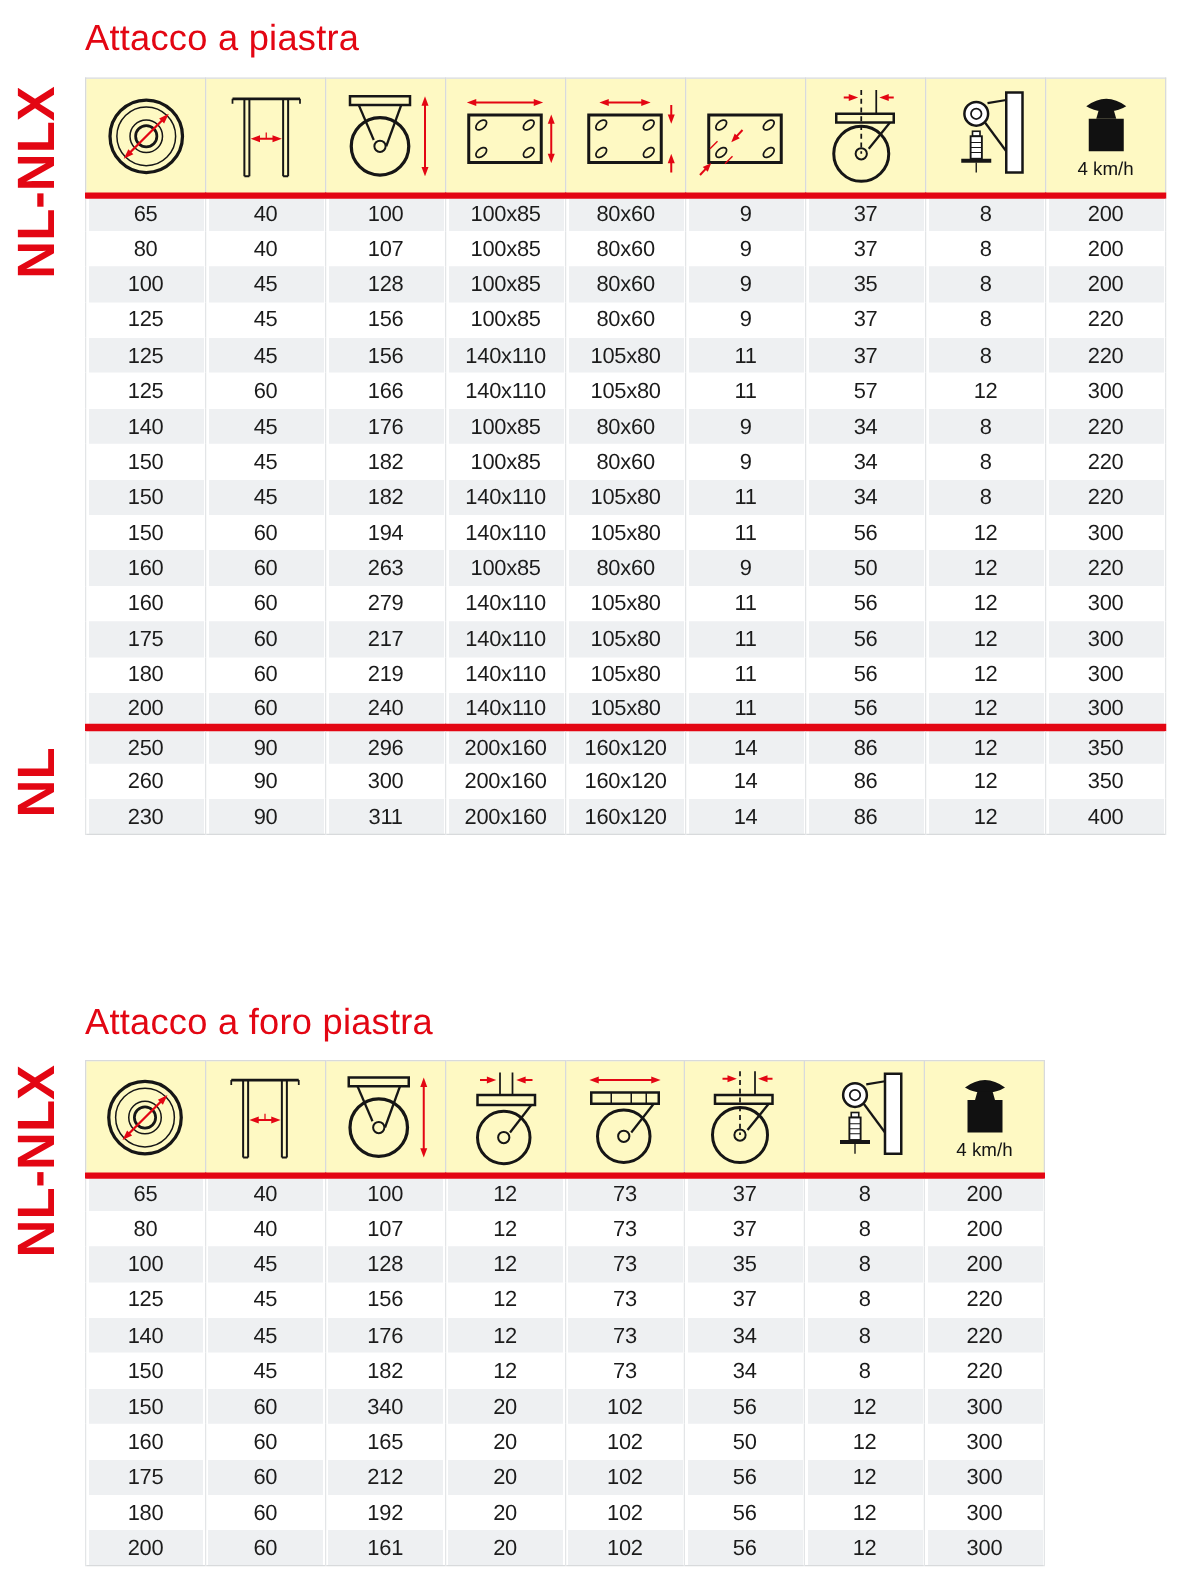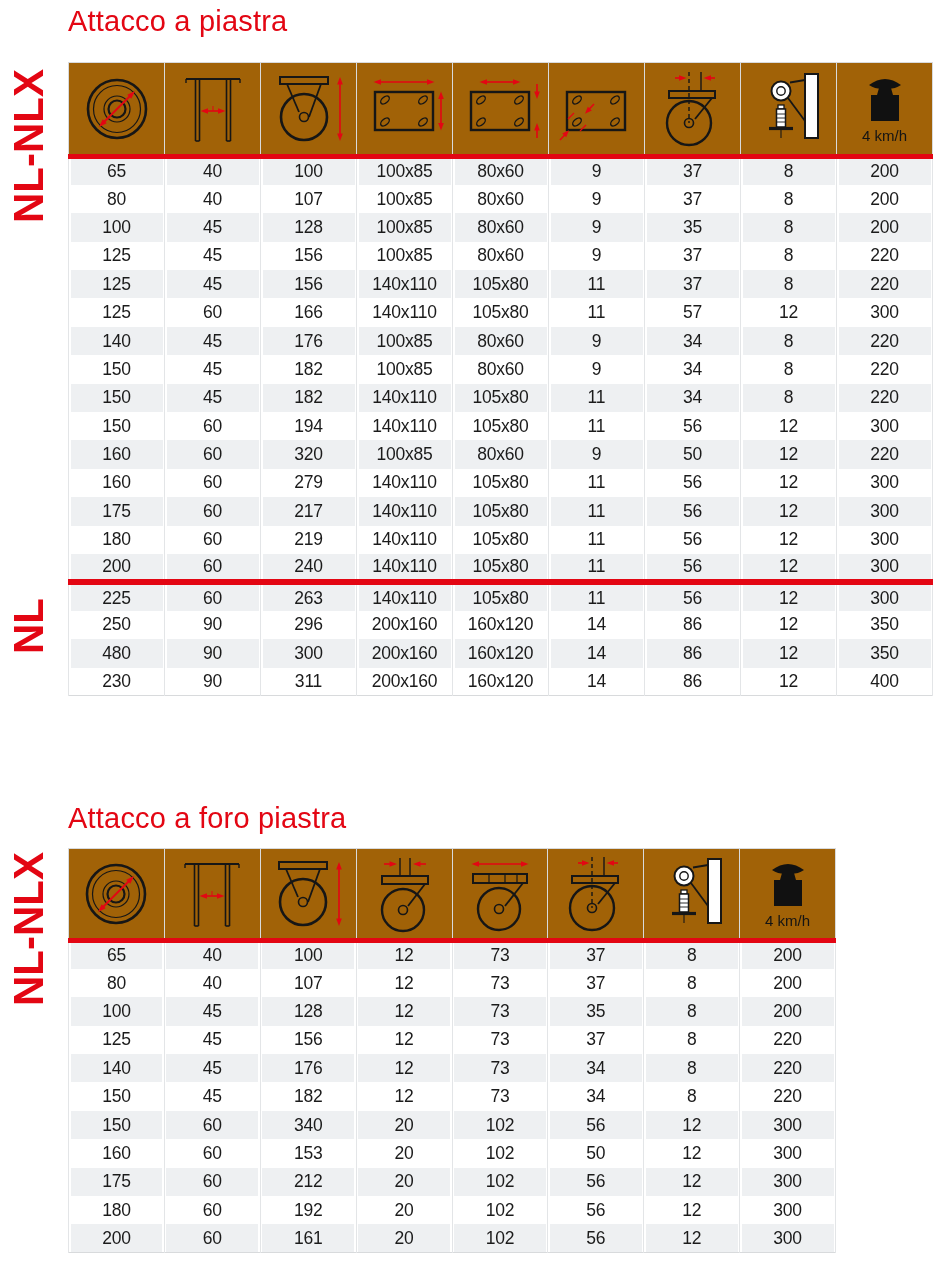--- a/index.html
+++ b/index.html
@@ -12,21 +12,21 @@
   *{box-sizing:border-box;}
   html,body{margin:0;padding:0;background:#fff;}
   body{font-family:"Liberation Sans",sans-serif;color:var(--ink);}
   .page{position:relative;width:950px;height:1277px;background:#fff;overflow:hidden;}
 
   .sec-title{
     position:absolute;left:68px;
     font-size:29px;line-height:34px;color:var(--red);
     font-weight:400;letter-spacing:0.2px;white-space:nowrap;
   }
-  #title-plate{top:4px;}
+  #title-plate{top:14px;}
   #title-bore{top:801px;}
 
   .vlabel{
     position:absolute;left:0;width:58px;
     display:flex;align-items:center;justify-content:center;
     writing-mode:vertical-rl;transform:rotate(180deg);
     color:var(--red);font-weight:700;font-size:42px;letter-spacing:0px;
     white-space:nowrap;
   }
   #vlabel-plate-top{top:64px;height:164px;}
@@ -35,21 +35,21 @@
 
   table.spec{
     position:absolute;border-collapse:collapse;table-layout:fixed;
     background:#fff;border:1px solid var(--grid);
   }
   #table-plate{left:68px;top:62px;width:865px;}
   #table-bore{left:68px;top:848px;width:768px;}
 
   table.spec thead{border-bottom:5px solid var(--red);}
   table.spec thead th{
-    border:1px solid var(--grid);background:#a16207;
+    border:1px solid var(--grid);background:#fef9c3;
     vertical-align:middle;text-align:center;padding:0;
   }
   #table-plate thead th{height:94px;}
   #table-bore thead th{height:92px;}
 
   table.spec tbody td{
     text-align:center;font-size:17.5px;color:var(--ink);
     height:28.4px;padding:0 2px;
     border-left:1px solid var(--cellline);
     border-right:1px solid var(--cellline);
@@ -348,21 +348,21 @@
           <td>140x110</td>
           <td>105x80</td>
           <td>11</td>
           <td>56</td>
           <td>12</td>
           <td>300</td>
         </tr>
         <tr>
           <td>160</td>
           <td>60</td>
-          <td>320</td>
+          <td>263</td>
           <td>100x85</td>
           <td>80x60</td>
           <td>9</td>
           <td>50</td>
           <td>12</td>
           <td>220</td>
         </tr>
         <tr>
           <td>160</td>
           <td>60</td>
@@ -402,44 +402,33 @@
           <td>240</td>
           <td>140x110</td>
           <td>105x80</td>
           <td>11</td>
           <td>56</td>
           <td>12</td>
           <td>300</td>
         </tr>
       </tbody>
     <tbody class="section-nl">
-        <tr>
-          <td>225</td>
-          <td>60</td>
-          <td>263</td>
-          <td>140x110</td>
-          <td>105x80</td>
-          <td>11</td>
-          <td>56</td>
-          <td>12</td>
-          <td>300</td>
-        </tr>
         <tr>
           <td>250</td>
           <td>90</td>
           <td>296</td>
           <td>200x160</td>
           <td>160x120</td>
           <td>14</td>
           <td>86</td>
           <td>12</td>
           <td>350</td>
         </tr>
         <tr>
-          <td>480</td>
+          <td>260</td>
           <td>90</td>
           <td>300</td>
           <td>200x160</td>
           <td>160x120</td>
           <td>14</td>
           <td>86</td>
           <td>12</td>
           <td>350</td>
         </tr>
         <tr>
@@ -671,21 +660,21 @@
           <td>340</td>
           <td>20</td>
           <td>102</td>
           <td>56</td>
           <td>12</td>
           <td>300</td>
         </tr>
         <tr>
           <td>160</td>
           <td>60</td>
-          <td>153</td>
+          <td>165</td>
           <td>20</td>
           <td>102</td>
           <td>50</td>
           <td>12</td>
           <td>300</td>
         </tr>
         <tr>
           <td>175</td>
           <td>60</td>
           <td>212</td>

